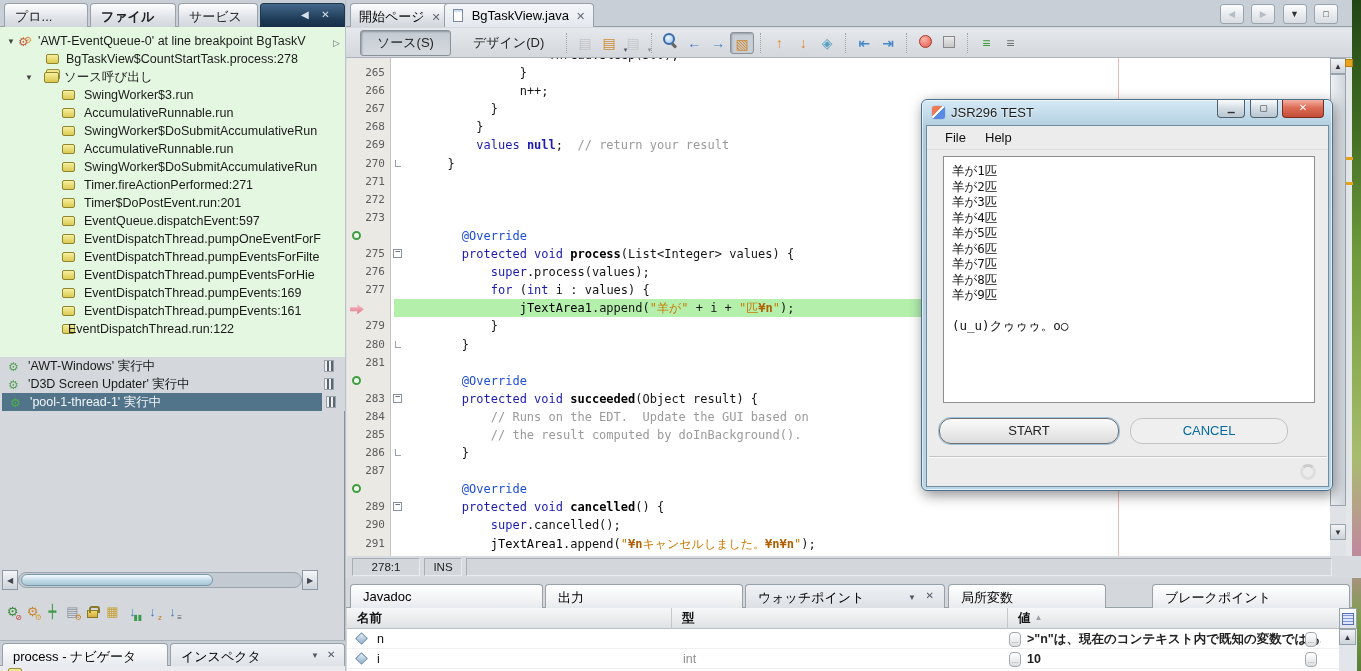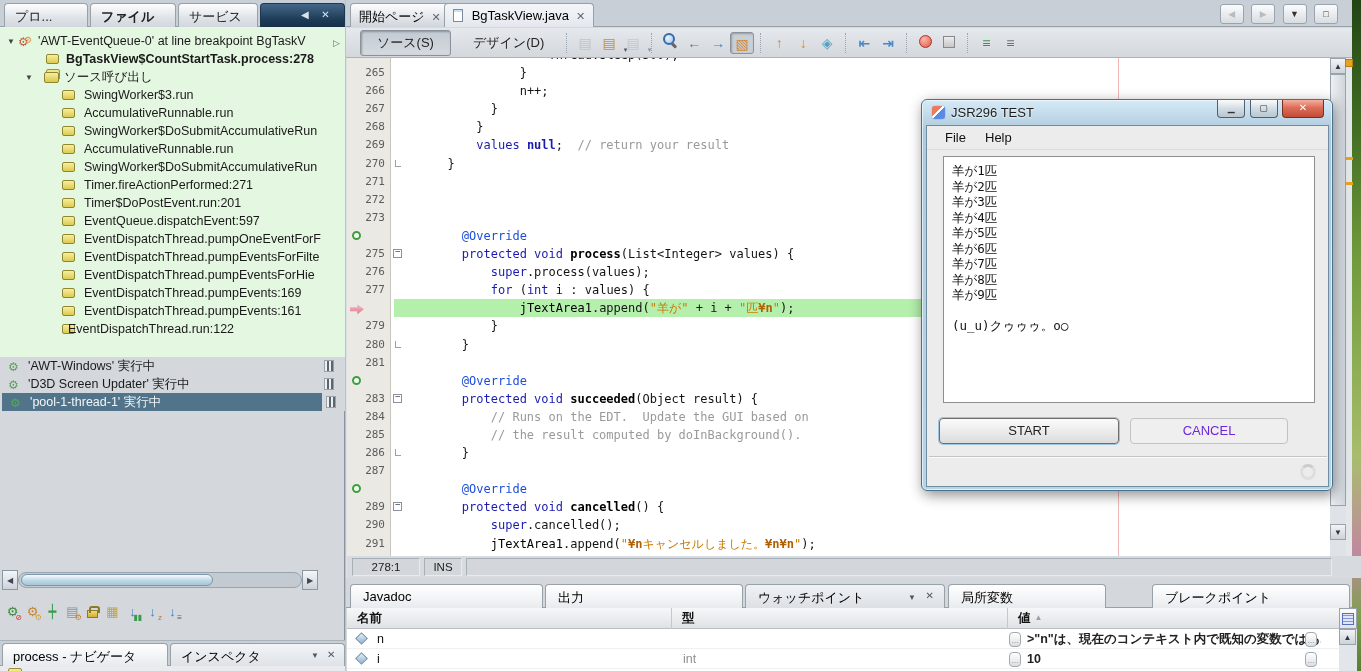--- a/index.html
+++ b/index.html
@@ -144,24 +144,24 @@
   .wbtns { position:absolute; right:8px; top:0; height:18px; }
   .wbtn { display:inline-block; width:28px; height:18px; border:1px solid #51606c; border-top:none; border-radius:0 0 4px 4px;
     background:linear-gradient(180deg,#fafcfd,#cfd9e1 55%,#b9c7d1); text-align:center; font-size:9px; line-height:16px; color:#333; vertical-align:top; }
   .wbtn.close { width:42px; border-color:#7c2c20; background:linear-gradient(180deg,#f4b0a0,#dd6d58 45%,#c24d38); color:#fff; font-weight:bold; font-size:10px; }
   .win-inner { position:absolute; left:4px; top:25px; width:403px; height:362px; background:#ececec; border:1px solid #708ea2; }
   .wmenu { position:absolute; left:0; top:0; width:100%; height:24px; border-bottom:1px solid #dcdcdc; font-size:13px; color:#111; }
   .wmenu span { position:absolute; top:4px; }
   .wtextarea { position:absolute; left:16px; top:30px; width:372px; height:247px; background:#fff; border:1px solid #8e8e8e;
     font:12.5px/15.5px "DejaVu Sans Mono",monospace; color:#111; padding:6px 8px; white-space:pre; overflow:hidden; }
   .wbtnrow { position:absolute; left:0; top:292px; width:100%; height:28px; }
-  .swbtn { position:absolute; top:0; height:26px; border:1px solid #6e6e6e; border-radius:4px;
+  .swbtn { position:absolute; top:0; height:26px; border:1px solid #6e6e6e; border-radius:12px;
     background:linear-gradient(180deg,#fbfbfb,#dcdcdc); font-size:13px; color:#222; text-align:center; line-height:24px; }
   .swbtn.start { left:12px; width:180px; box-shadow:0 0 0 1px #9ec4de; }
-  .swbtn.cancel { left:203px; width:158px; border-color:#c2c2c2; background:#efefef; color:#6d28d9; box-shadow:none; }
+  .swbtn.cancel { left:203px; width:158px; border-color:#c2c2c2; background:#efefef; color:#0369a1; box-shadow:none; }
   .wsep { position:absolute; left:2px; top:330px; width:398px; border-top:1px solid #c4c4c4; border-bottom:1px solid #fbfbfb; }
   .wspin { position:absolute; right:12px; top:338px; width:16px; height:16px; border:3px solid #dedede; border-top-color:#cccccc; border-radius:50%; }
 
   .splitter { position:absolute; left:345px; top:0; width:2px; height:671px; background:linear-gradient(90deg,#aab2ba,#eef0f2); }
 </style>
 </head>
 <body>
 
 <div class="screen">
 
@@ -180,21 +180,21 @@
 
     <div class="tree">
       <div class="trow" style="margin-top:5px;">
         <span class="exp" style="left:7px;">▼</span>
         <span class="gearred" style="left:18px;">⚙<i>⚙</i></span>
         <span class="tlbl" style="left:38px;">'AWT-EventQueue-0' at line breakpoint BgTaskV</span>
         <span class="exp" style="left:333px;top:2px;font-size:9px;color:#667;">▷</span>
       </div>
       <div class="trow">
         <span class="ybox" style="left:46px;"></span>
-        <span class="tlbl" style="left:66px;font-weight:bold;">BgTaskView$CountStartTask.process:278</span>
+        <span class="tlbl" style="left:66px;font-weight:normal;">BgTaskView$CountStartTask.process:278</span>
       </div>
       <div class="trow">
         <span class="exp" style="left:25px;">▼</span>
         <span class="yfolder" style="left:44px;"></span>
         <span class="tlbl" style="left:64px;">ソース呼び出し</span>
       </div>
       <div>
           <div class="trow">
             <span class="ybox" style="left: 62px;"></span>
             <span class="tlbl" style="left: 84px;">SwingWorker$3.run</span>

